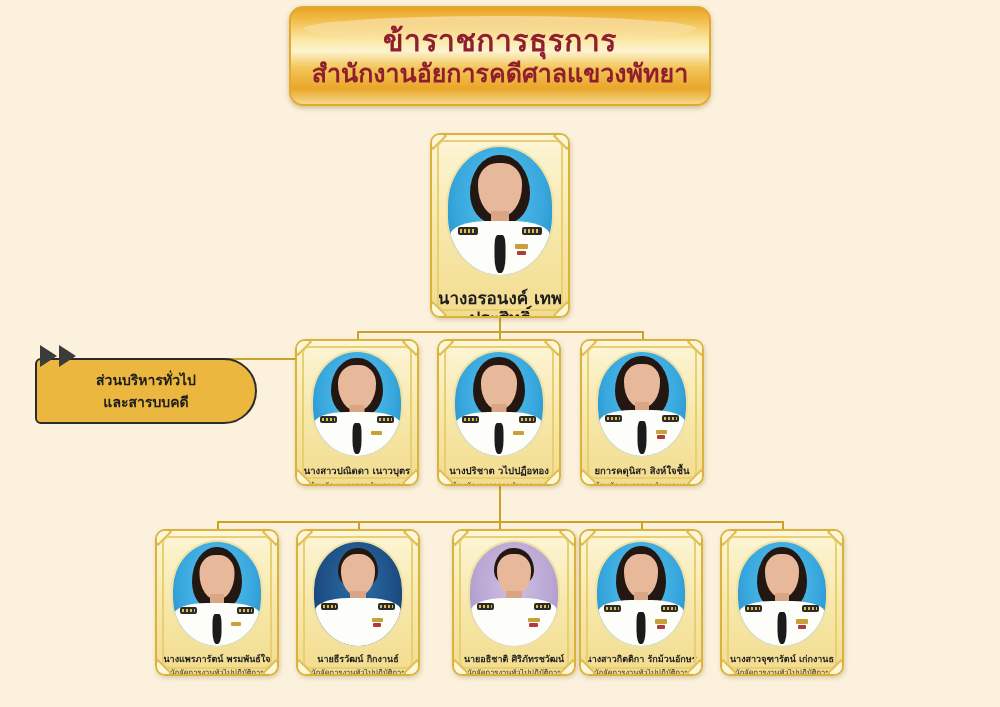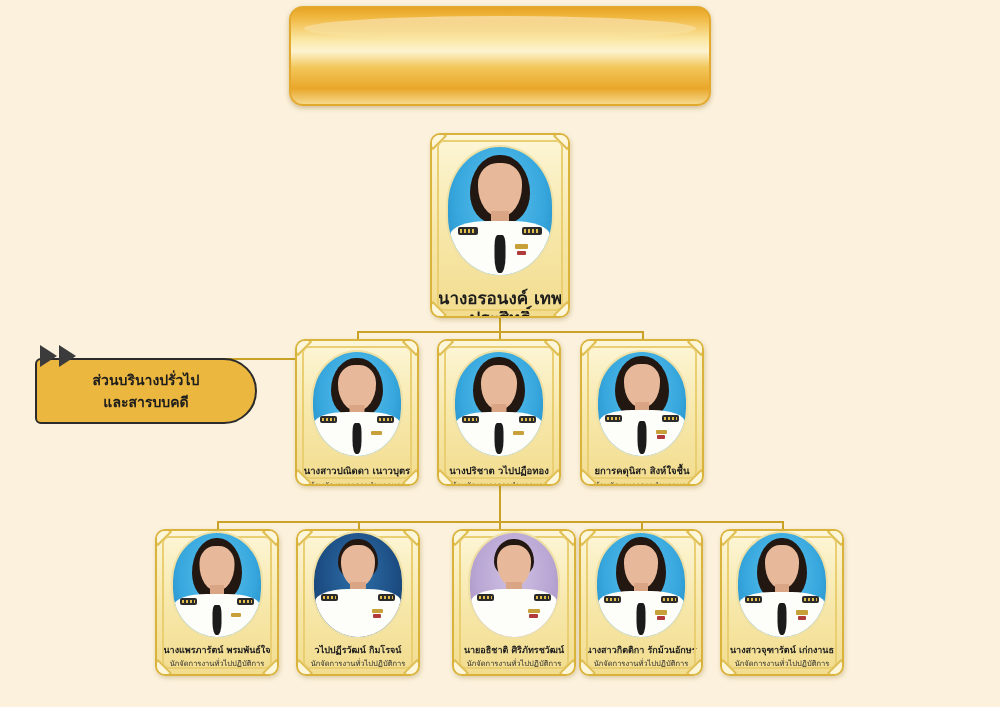--- a/index.html
+++ b/index.html
@@ -247,30 +247,32 @@
   .card.top .card-name { font-size: 17px; margin-top: 12px; }
   .card.top .card-role { font-size: 12.5px; margin-top: 7px; font-weight: bold; }
 
   
   .card.mid { width: 124px; height: 147px; padding-top: 9px; }
   .card.mid .photo { width: 88px; height: 104px; border-radius: 50% / 46%; }
   .card.mid .card-name { font-size: 9.5px; margin-top: 8px; }
   .card.mid .card-role { font-size: 7.5px; margin-top: 5px; }
 
   
-  .card.bot { width: 124px; height: 147px; }
+  .card.bot { width: 124px; height: 147px; padding-top: 9px; }
   .card.bot .photo { width: 88px; height: 104px; border-radius: 50% / 46%; }
   .card.bot .card-name { font-size: 9px; margin-top: 6px; }
   .card.bot .card-role { font-size: 7.5px; margin-top: 5px; }
 </style>
 </head>
 <body>
 
 <div class="banner-wrap">
   <div class="banner">
+    <div class="banner-line1">ข้าราชการธุรการ</div>
+    <div class="banner-line2">สำนักงานอัยการคดีศาลแขวงพัทยา</div>
   </div>
 </div>
 
 <div class="conn conn-v" style="left:499px; top:305px; height:26px;"></div>
 
 <div class="conn conn-h" style="left:357px; top:331px; width:286px;"></div>
 
 <div class="conn conn-v" style="left:357px; top:331px; height:8px;"></div>
 <div class="conn conn-v" style="left:499px; top:331px; height:8px;"></div>
 <div class="conn conn-v" style="left:642px; top:331px; height:8px;"></div>
@@ -284,21 +286,21 @@
 <div class="conn conn-v" style="left:358px; top:521px; height:8px;"></div>
 <div class="conn conn-v" style="left:499px; top:521px; height:8px;"></div>
 <div class="conn conn-v" style="left:641px; top:521px; height:8px;"></div>
 <div class="conn conn-v" style="left:782px; top:521px; height:8px;"></div>
 
 <div class="arrows">
   <div class="arrow-tri"></div>
   <div class="arrow-tri"></div>
 </div>
 <div class="sidebar-pill">
-  <div class="sidebar-line">ส่วนบรินางปรั่วไป</div>
+  <div class="sidebar-line">ส่วนบริหารทั่วไป</div>
   <div class="sidebar-line">และสารบบคดี</div>
 </div>
 
 <div class="card top" style="left:430px; top:133px;">
   <div class="card-inner-frame"></div>
   <div class="notch tl"></div>
   <div class="notch tr"></div>
   <div class="notch bl"></div>
   <div class="notch br"></div>
   <div class="photo">
@@ -407,21 +409,21 @@
     <div class="p-hair" style="width:40px;height:38px;top:6px;border-radius:48% 48% 30% 30% / 62% 62% 38% 38%;"></div>
     <div class="p-face" style="width:34px;height:42px;top:12px;"></div>
     <div class="p-neck" style="width:16px;height:12px;top:49px;"></div>
     <div class="p-body" style="width:86px;height:48px;"></div>
     <div class="p-tie" style="width:9px;height:34px;bottom:2px;background:#fdfdfa;"></div>
     <div class="p-ep-l" style="width:17px;height:7px;left:7px;bottom:36px;"></div>
     <div class="p-ep-r" style="width:17px;height:7px;right:7px;bottom:36px;"></div>
     <div class="p-badge" style="width:11px;height:4px;right:19px;bottom:24px;"></div>
     <div class="p-badge2" style="width:8px;height:4px;right:21px;bottom:19px;"></div>
   </div>
-  <div class="card-name">วไปปฏีรวัฒน์ กิมโรจน์</div>
+  <div class="card-name">นายธีรวัฒน์ กิกงานธ์</div>
   <div class="card-role">นักจัดการงานทั่วไปปฏิบัติการ</div>
 </div>
 
 <div class="card bot" style="left:452px; top:529px;">
   <div class="card-inner-frame"></div>
   <div class="notch tl"></div>
   <div class="notch tr"></div>
   <div class="notch bl"></div>
   <div class="notch br"></div>
   <div class="photo lav">

